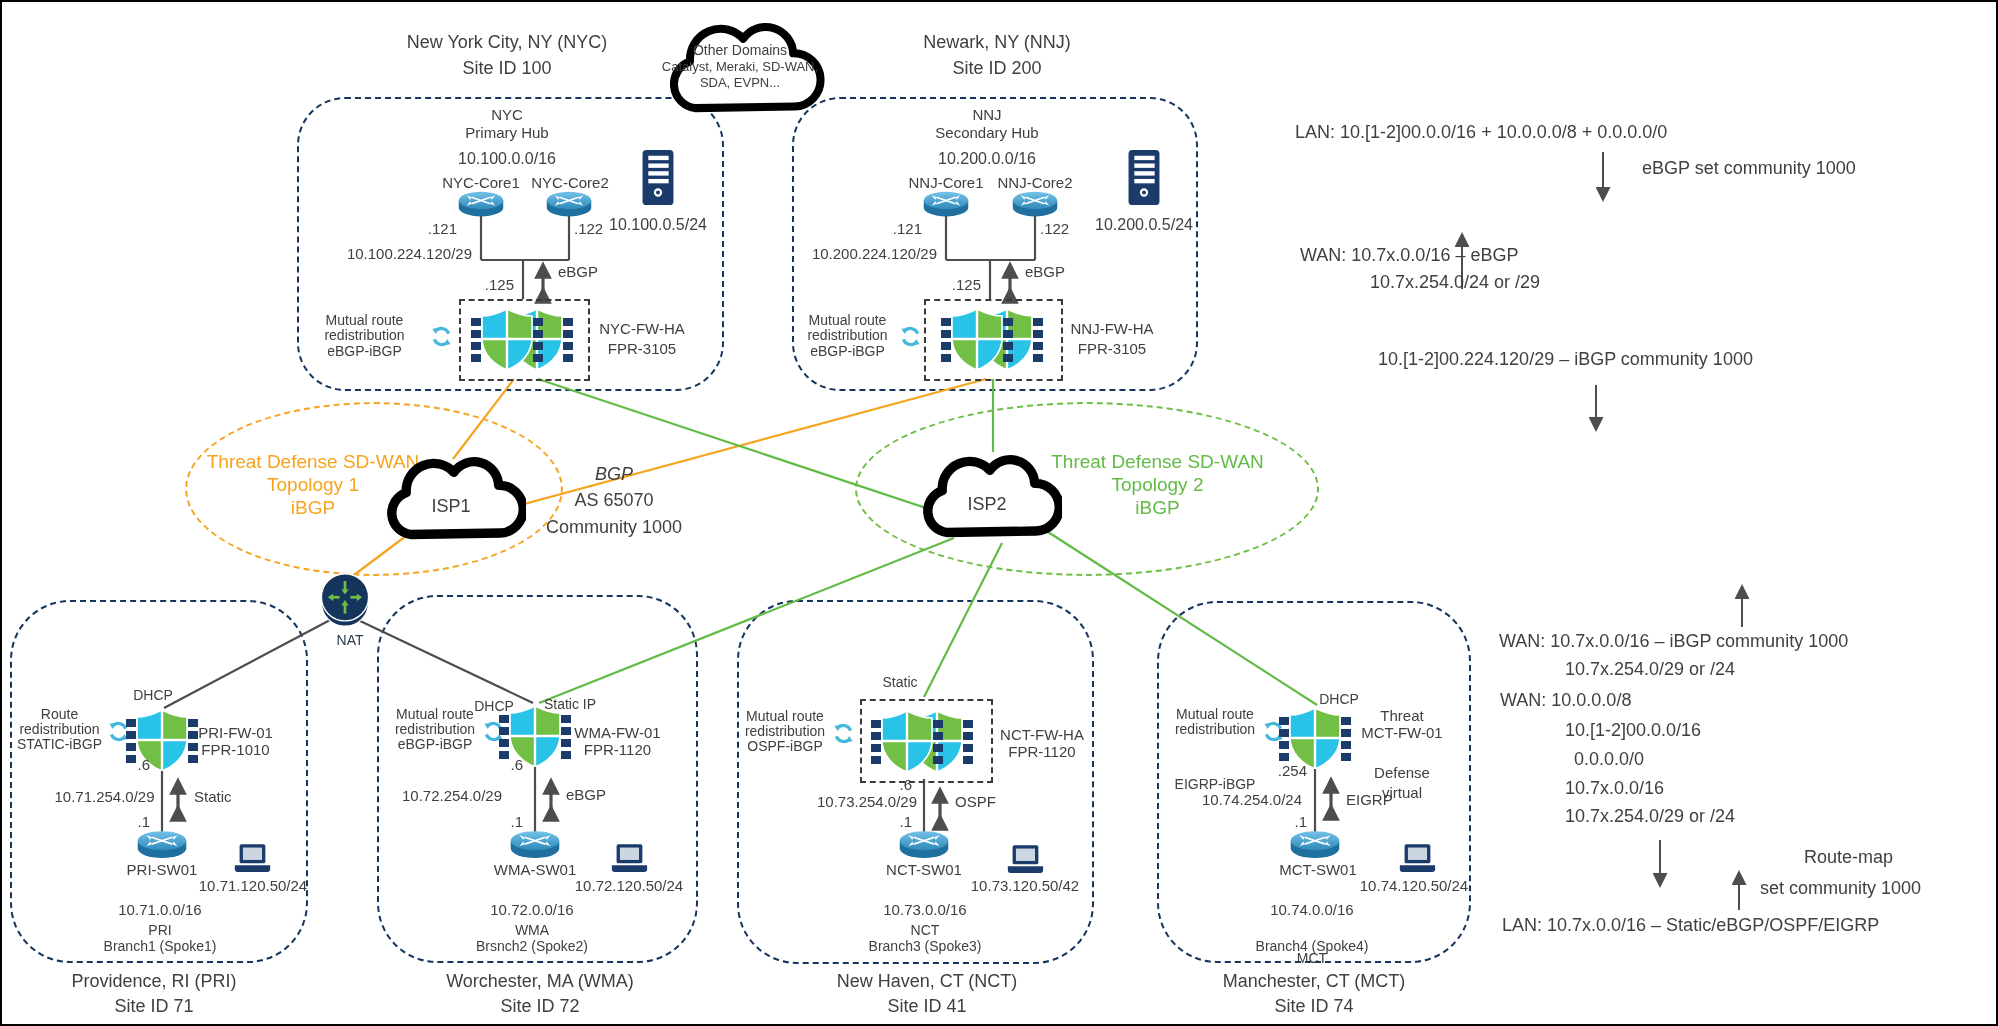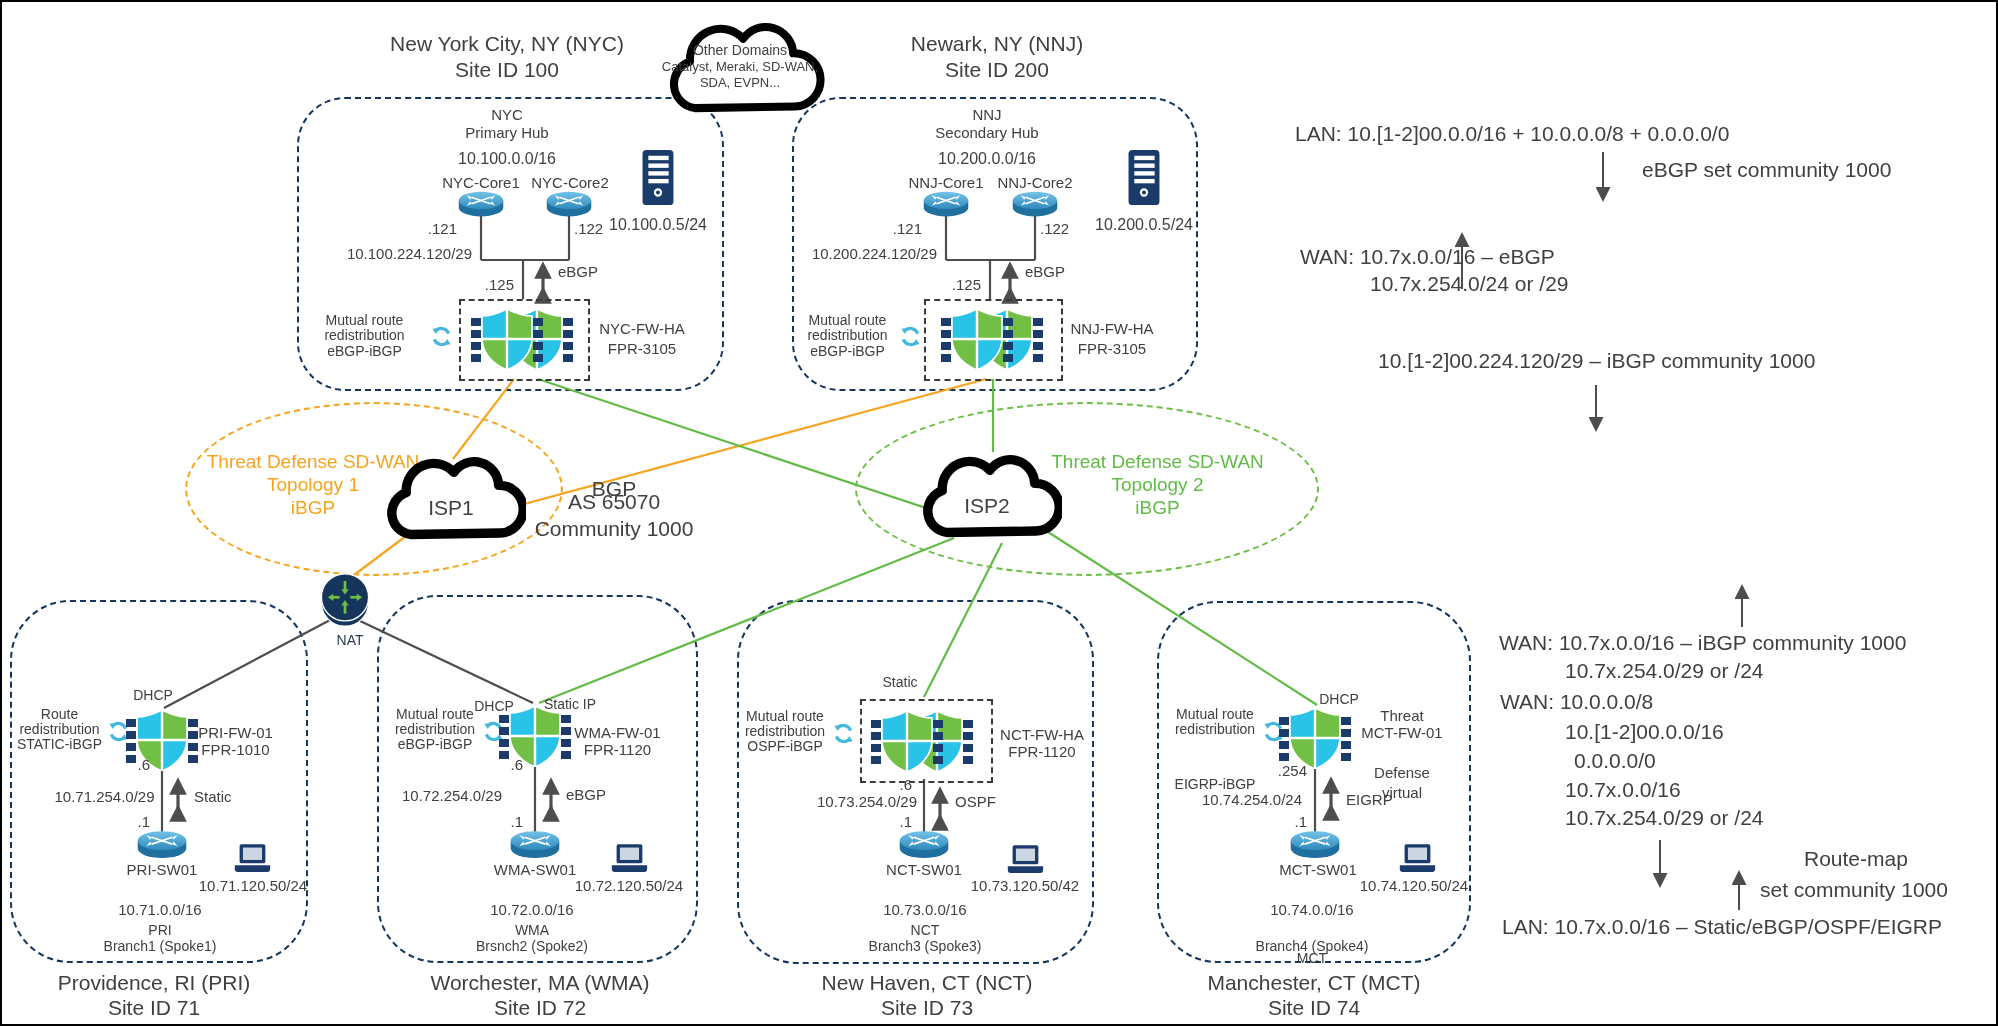--- a/index.html
+++ b/index.html
@@ -3,21 +3,21 @@
 <meta charset="utf-8">
 <style>
   html,body{margin:0;padding:0;background:#fff;}
   #stage{position:relative;width:1994px;height:1022px;border:2px solid #000;background:#fff;
          font-family:"Liberation Sans",sans-serif;color:#404040;overflow:hidden;}
   .t{position:absolute;white-space:nowrap;color:#404040;line-height:1.15;}
   .c{text-align:center;}
   .r{text-align:right;}
   .wrap{white-space:normal;}
   .s13{font-size:13px;} .s14{font-size:14px;} .s15{font-size:15px;} .s16{font-size:16px;}
-  .s19{font-size:19px;} .s20{font-size:21px;}
+  .s19{font-size:19px;} .s20{font-size:18px;}
   .orange{color:#f5a41e;} .green{color:#62bb46;} .navy{color:#2b3a4d;}
   .box{position:absolute;border:2.5px dashed #16355c;z-index:1;}
   .hubbox{border-radius:48px;}
   .branchbox{border-radius:60px;}
   .fwbox{position:absolute;border:2px dashed #3a3a3a;z-index:9;}
   .ellipse{position:absolute;border-radius:50%;z-index:1;}
   .node{position:absolute;z-index:10;}
   svg.lines{position:absolute;left:0;top:0;z-index:5;pointer-events:none;}
   #defs{position:absolute;width:0;height:0;}
 </style>
@@ -228,21 +228,21 @@
 <div class="t s15 c node" style="left:1060px;top:318px;width:100px;">NNJ-FW-HA</div>
 <div class="t s15 c node" style="left:1060px;top:338px;width:100px;">FPR-3105</div>
 
 <div class="t s19 c orange node" style="left:186px;top:449px;width:250px;">Threat Defense SD-WAN</div>
 <div class="t s19 c orange node" style="left:186px;top:472px;width:250px;">Topology 1</div>
 <div class="t s19 c orange node" style="left:186px;top:495px;width:250px;">iBGP</div>
 <svg class="node" style="left:374px;top:440px;" width="150" height="104" viewBox="0 0 100 72">
       <use href="#cloud" stroke-width="6.5"></use>
     </svg>
 <div class="t s20 c node" style="left:399px;top:494px;width:100px;">ISP1</div>
-<div class="t s20 c node" style="left:512px;top:475px;width:200px;">BGP</div>
+<div class="t s20 c node" style="left:512px;top:462px;width:200px;font-style:italic;">BGP</div>
 <div class="t s20 c node" style="left:512px;top:488px;width:200px;">AS 65070</div>
 <div class="t s20 c node" style="left:512px;top:515px;width:200px;">Community 1000</div>
 <svg class="node" style="left:910px;top:438px;" width="150" height="104" viewBox="0 0 100 72">
       <use href="#cloud" stroke-width="6.5"></use>
     </svg>
 <div class="t s20 c node" style="left:935px;top:492px;width:100px;">ISP2</div>
 <div class="t s19 c green node" style="left:1028px;top:449px;width:255px;">Threat Defense SD-WAN</div>
 <div class="t s19 c green node" style="left:1028px;top:472px;width:255px;">Topology 2</div>
 <div class="t s19 c green node" style="left:1028px;top:495px;width:255px;">iBGP</div>
 <svg class="node" style="left:314px;top:567px;" width="58" height="62" viewBox="0 0 64 66">
@@ -347,21 +347,21 @@
     </svg>
 <div class="t s15 c node" style="left:870px;top:859px;width:104px;">NCT-SW01</div>
 <svg class="node" style="left:1002px;top:842px;" width="42" height="32" viewBox="0 0 44 33">
       <use href="#laptop"></use>
     </svg>
 <div class="t s15 c node" style="left:957px;top:875px;width:132px;">10.73.120.50/42</div>
 <div class="t s15 c node" style="left:863px;top:899px;width:120px;">10.73.0.0/16</div>
 <div class="t s14 c node" style="left:863px;top:920px;width:120px;">NCT</div>
 <div class="t s14 c node" style="left:843px;top:936px;width:160px;">Branch3 (Spoke3)</div>
 <div class="t s20 c node" style="left:805px;top:969px;width:240px;">New Haven, CT (NCT)</div>
-<div class="t s20 c node" style="left:805px;top:994px;width:240px;">Site ID 73</div>
+<div class="t s20 c node" style="left:805px;top:994px;width:240px;">Site ID 41</div>
 
 <div class="t s14 c node" style="left:1302px;top:689px;width:70px;">DHCP</div>
 <div class="t s14 c node" style="left:1154px;top:704px;width:118px;">Mutual route</div>
 <div class="t s14 c node" style="left:1154px;top:719px;width:118px;">redistribution</div>
 <div class="t s14 c node" style="left:1154px;top:774px;width:118px;">EIGRP-iBGP</div>
 <svg class="node" style="left:1260px;top:718px;" width="23" height="23" viewBox="0 0 24 24">
       <use href="#refresh"></use>
     </svg>
 <svg class="node" style="left:1277px;top:705px;" width="72" height="62" viewBox="0 0 72 62">
       <use href="#shield"></use>

